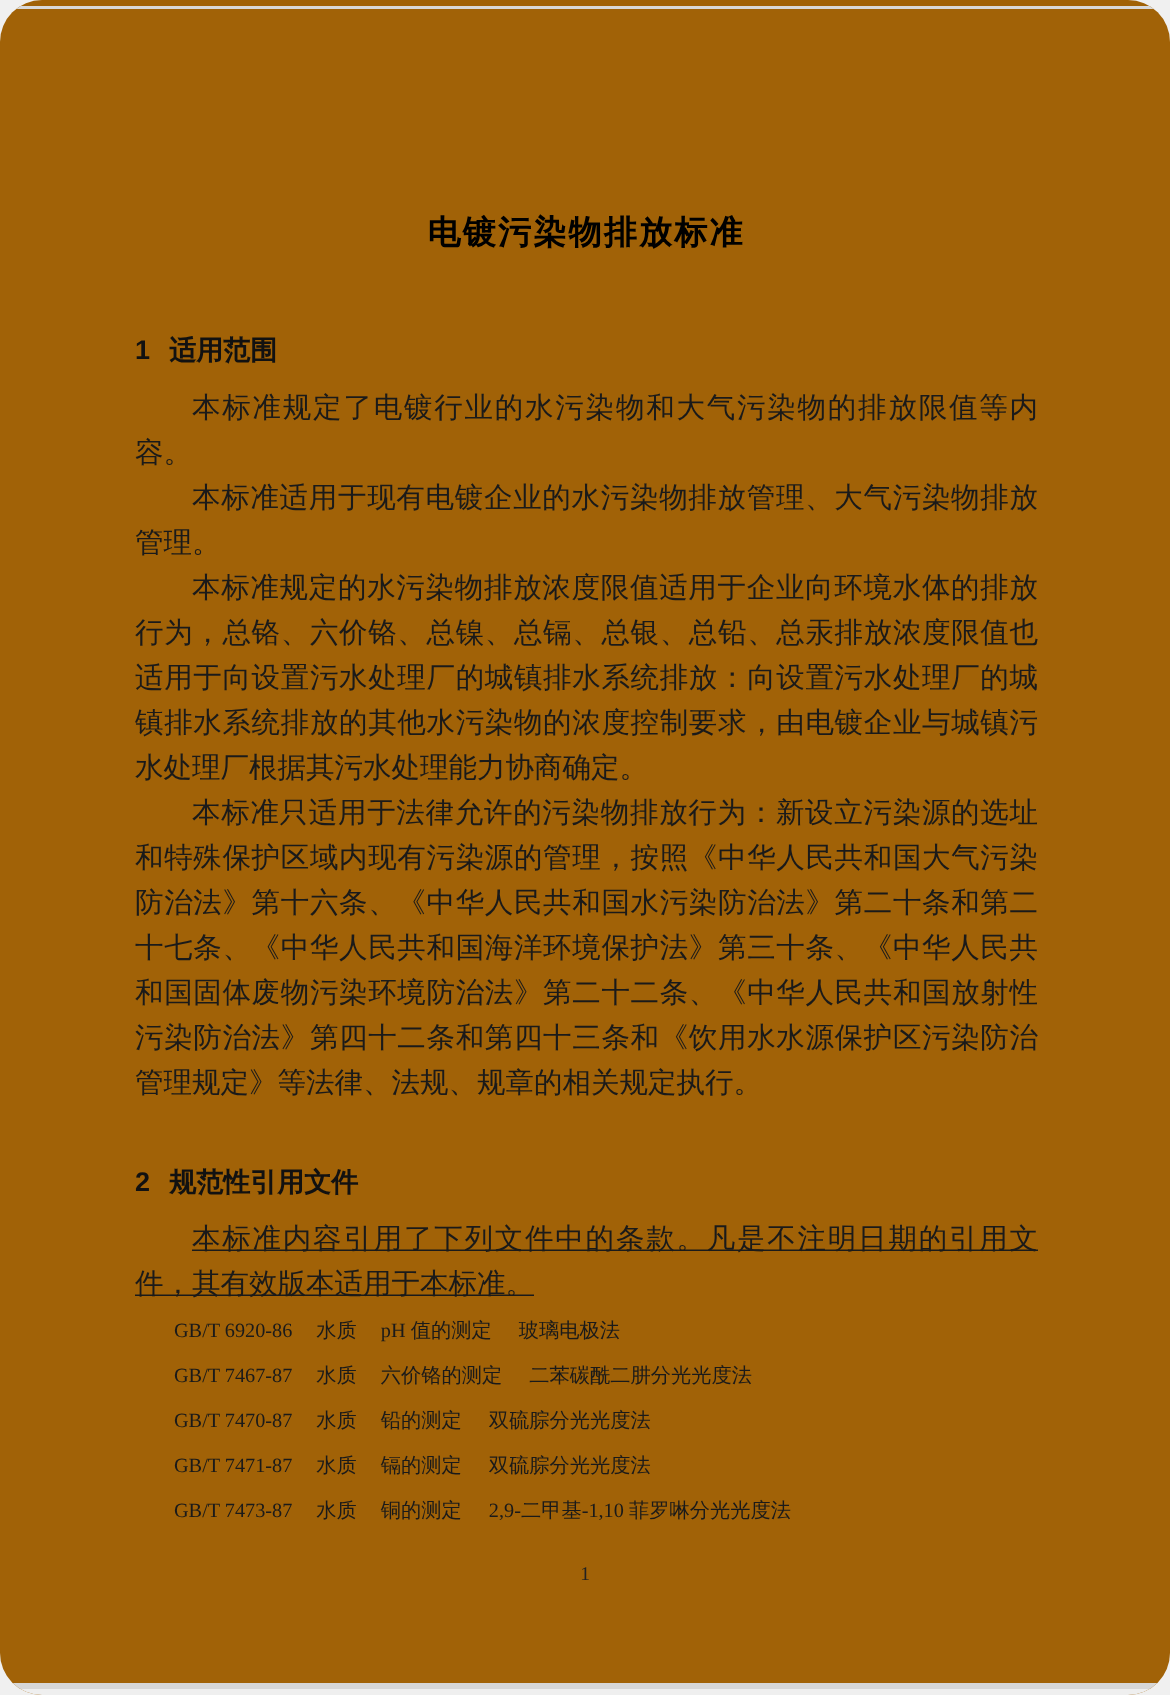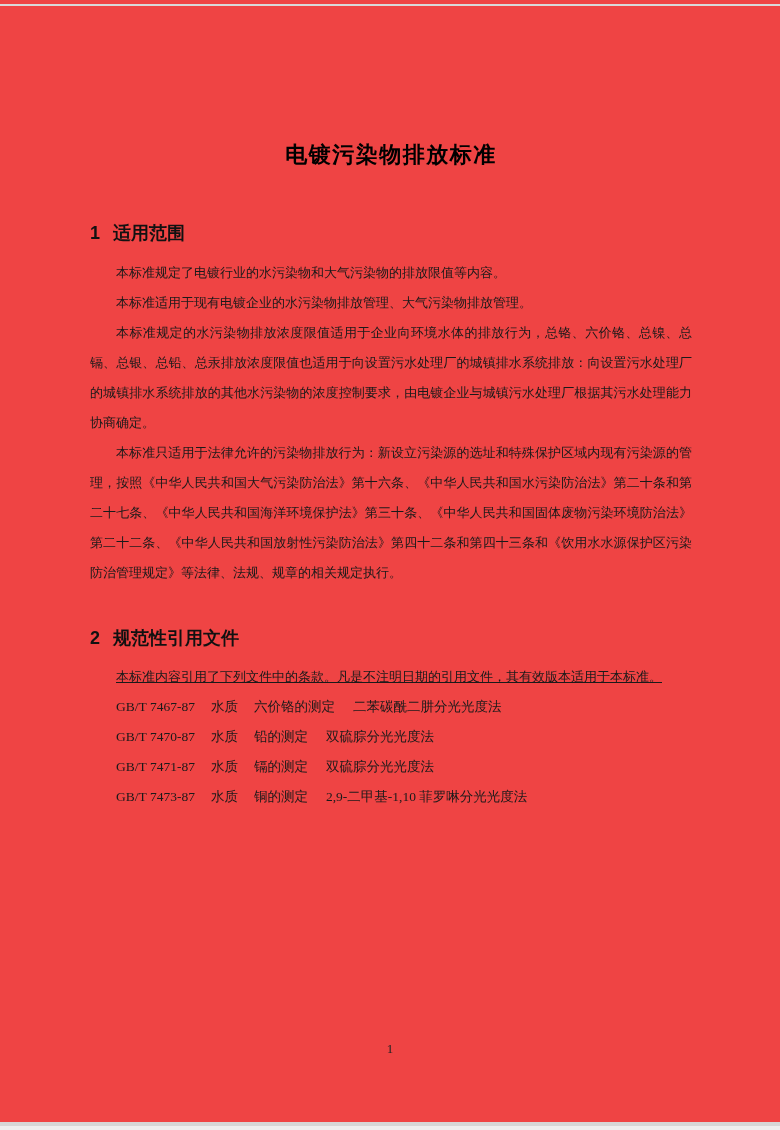--- a/index.html
+++ b/index.html
@@ -1,23 +1,24 @@
 <!DOCTYPE html>
 <html><head>
 <meta charset="utf-8">
 <style>
   html, body { margin: 0; padding: 0; background: #f0f0f0; }
   .page {
     position: relative;
     width: 780px;
     height: 1130px;
-    background: #ef4444;
+    background: #a16207;
     overflow: hidden;
     font-family: "Liberation Serif", "DejaVu Serif", serif;
     color: #1a1a1a;
+    border-radius: 28px;
   }
   .edge-top {
     position: absolute; top: 4px; left: 0; right: 0; height: 2px;
     background: #d9d9d9;
   }
   .edge-bottom {
     position: absolute; top: 1122px; left: 0; right: 0; height: 4px;
     background: #d7d7d7;
   }
   .edge-bottom-bg {
@@ -36,21 +37,21 @@
   .sec-heading {
     font-family: "Liberation Sans", "DejaVu Sans", sans-serif;
     font-size: 18px; font-weight: 700; color: #111;
     line-height: 20px;
   }
   .sec1-heading { margin-top: 53px; }
   .sec2-heading { margin-top: 40px; }
   .sec-heading .sec-num { display: inline-block; margin-right: 13px; }
   .body-block { margin-top: 15px; }
   .body-block p {
-    margin: 0; font-size: 13px; line-height: 30px;
+    margin: 0; font-size: 19px; line-height: 30px;
     text-align: justify; text-indent: 2em; color: #1a1a1a;
   }
   .sec2-intro-block { margin-top: 14px; text-decoration: underline; }
   .refs { margin-top: 0; }
   .ref-row {
     font-size: 13.5px; line-height: 30px; padding-left: 26px;
     white-space: nowrap;
   }
   .ref-code { display: inline-block; margin-right: 16px; }
   .ref-cat { display: inline-block; margin-right: 16px; }
@@ -84,20 +85,23 @@
     <div class="sec-heading sec2-heading">
       <span class="sec-num">2</span><span>规范性引用文件</span>
     </div>
 
     <div class="body-block sec2-intro-block">
       <p>本标准内容引用了下列文件中的条款。凡是不注明日期的引用文件，其有效版本适用于本标准。</p>
     </div>
 
     <div class="refs">
       <div class="ref-row">
+        <span class="ref-code">GB/T 6920-86</span><span class="ref-cat">水质</span><span class="ref-item">pH 值的测定</span><span class="ref-method">玻璃电极法</span>
+      </div>
+      <div class="ref-row">
         <span class="ref-code">GB/T 7467-87</span><span class="ref-cat">水质</span><span class="ref-item">六价铬的测定</span><span class="ref-method">二苯碳酰二肼分光光度法</span>
       </div>
       <div class="ref-row">
         <span class="ref-code">GB/T 7470-87</span><span class="ref-cat">水质</span><span class="ref-item">铅的测定</span><span class="ref-method">双硫腙分光光度法</span>
       </div>
       <div class="ref-row">
         <span class="ref-code">GB/T 7471-87</span><span class="ref-cat">水质</span><span class="ref-item">镉的测定</span><span class="ref-method">双硫腙分光光度法</span>
       </div>
       <div class="ref-row">
         <span class="ref-code">GB/T 7473-87</span><span class="ref-cat">水质</span><span class="ref-item">铜的测定</span><span class="ref-method">2,9-二甲基-1,10 菲罗啉分光光度法</span>

